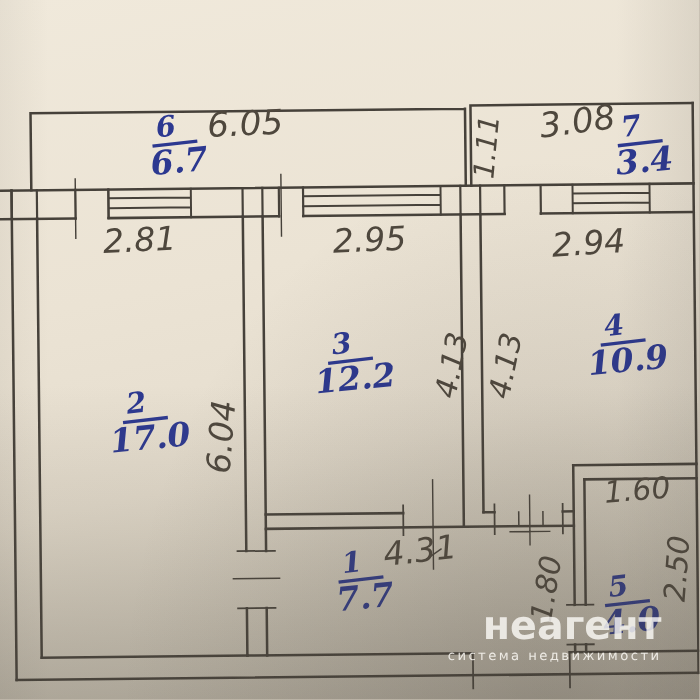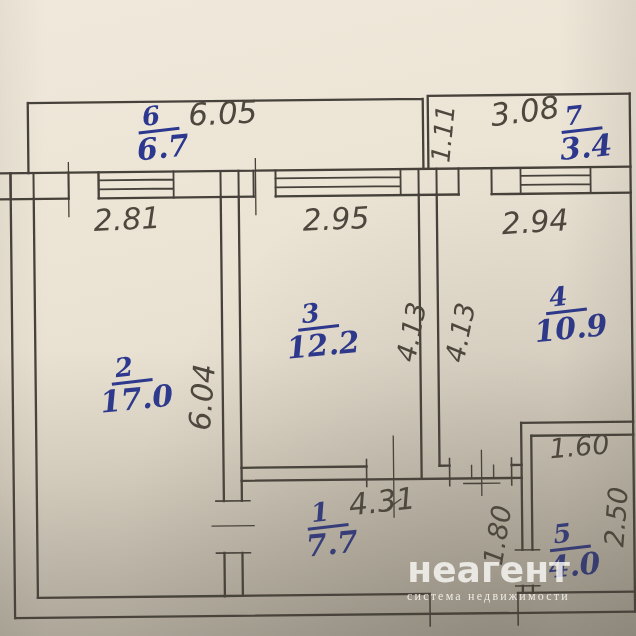--- a/index.html
+++ b/index.html
@@ -34,21 +34,20 @@
   }
   .wm{position:absolute;left:405px;top:553px;pointer-events:none;}
   .wm .brand{
     font-size:36px;font-weight:bold;letter-spacing:0px;line-height:0.92;
     color:rgba(253,251,247,0.80);
     text-align:right;
   }
   .wm .tag{
     font-size:12px;letter-spacing:2.2px;margin-top:3px;margin-left:2px;
     color:rgba(251,249,245,0.85);
-    font-family:Liberation Serif, serif;
   }
 </style>
 </head>
 <body>
 
 <div class="stage">
   <div class="plan-rot">
 
     <svg class="plan" width="636" height="636" viewBox="0 0 636 636" fill="none" stroke="#46413a" stroke-width="2.3" stroke-linecap="square">
 

